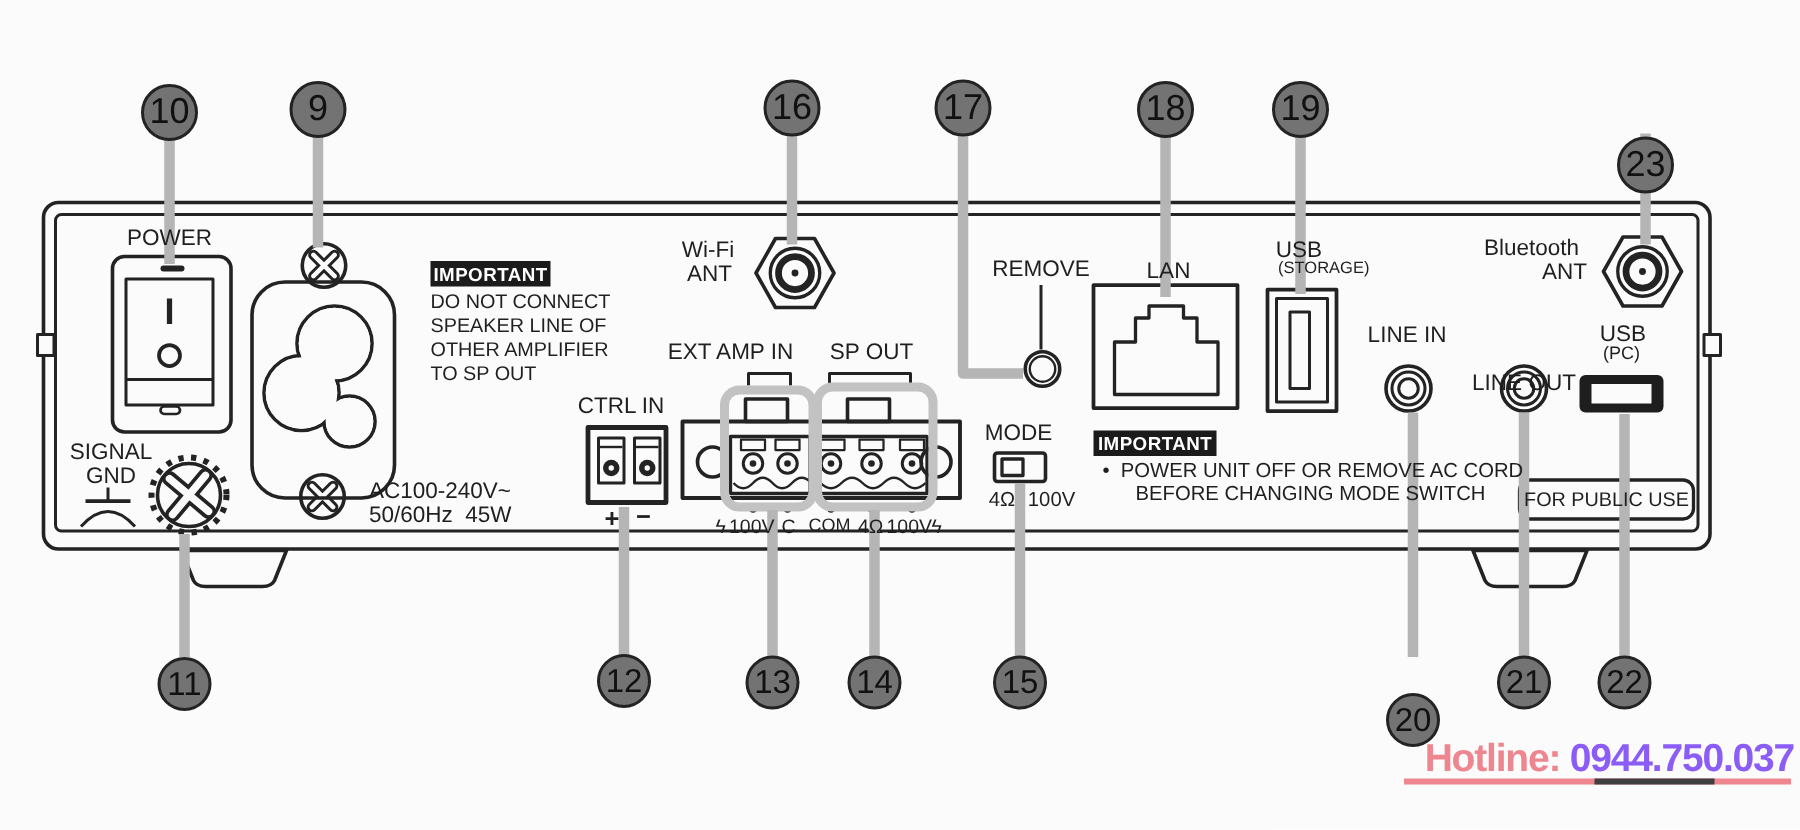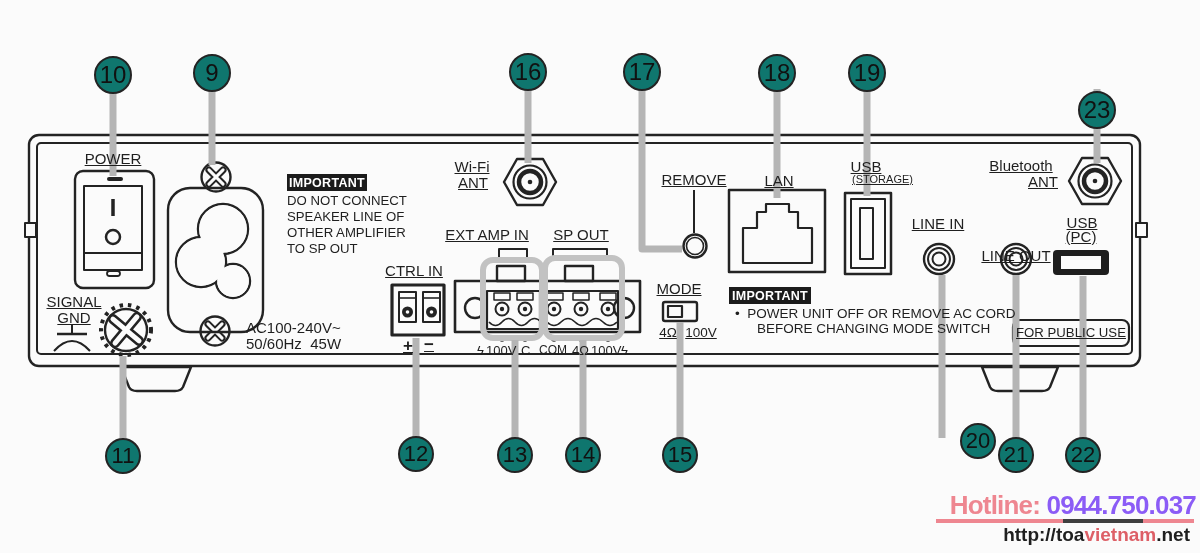--- a/index.html
+++ b/index.html
@@ -1,25 +1,25 @@
 <!DOCTYPE html>
 <html><head>
 <meta charset="utf-8">
 <style>
   html,body{margin:0;padding:0;background:#fff;}
   .stage{position:relative;width:1200px;height:553px;background:#fbfbfb;overflow:hidden;
          font-family:"Liberation Sans","DejaVu Sans",sans-serif;color:#1f1f1f;}
   svg.art{position:absolute;left:0;top:0;}
   .t{position:absolute;white-space:pre;line-height:1.08;font-size:15px;}
-  .ctr{transform:translateX(-50%);text-decoration:underline;}
+  .ctr{transform:translateX(-50%);}
   .sm{font-size:11px;}
   .badge{position:absolute;background:#1b1b1b;color:#ffffff;font-weight:bold;font-size:12.5px;
          display:flex;align-items:center;justify-content:center;letter-spacing:.3px;white-space:pre;}
   .para{font-size:13.2px;line-height:16px;}
-  .co{position:absolute;background:#0f766e;border:2.4px solid #232323;border-radius:50%;
+  .co{position:absolute;background:#737373;border:2.4px solid #232323;border-radius:50%;
       display:flex;align-items:center;justify-content:center;color:#111;box-sizing:border-box;}
   .co.big{width:38px;height:38px;font-size:24px;}
   .co.small{width:36px;height:36px;font-size:22px;}
   .wm-hot{position:absolute;right:4px;top:490px;font-size:26px;font-weight:bold;letter-spacing:-0.8px;white-space:pre;}
   .wm-url{position:absolute;right:10px;top:524px;font-size:19px;font-weight:bold;white-space:pre;}
   .bar{position:absolute;height:4px;}
 </style>
 </head>
 <body>
 
@@ -260,41 +260,40 @@
   <div class="t ctr sm" style="left:870px;top:174px;padding-left:25px;">(STORAGE)</div>
 
   <div class="badge" style="left:729px;top:287px;width:82px;height:17px;">IMPORTANT</div>
   <div class="t" style="left:757px;top:322px;font-size:13.5px;">BEFORE CHANGING MODE SWITCH</div>
   <div class="t" style="left:735px;top:307px;font-size:13.5px;">•  POWER UNIT OFF OR REMOVE AC CORD</div>
 
   <div class="t ctr" style="left:938px;top:216px;">LINE IN</div>
   <div class="t ctr" style="left:1016px;top:216px;margin-top:32px;">LINE OUT</div>
 
   <div class="t ctr" style="left:1082px;top:215px;">USB</div>
-  <div class="t ctr" style="left:1081px;top:229px;font-size:15px;">(PC)</div>
+  <div class="t ctr" style="left:1081px;top:229px;font-size:12px;">(PC)</div>
 
   <div class="t ctr" style="left:1021px;top:158px;">Bluetooth</div>
   <div class="t ctr" style="left:1043px;top:174px;">ANT</div>
 
   <div class="t ctr" style="left:1071px;top:326px;font-size:13.2px;">FOR PUBLIC USE</div>
 
   <div class="co big" style="left:94px;top:56px;">10</div>
   <div class="co big" style="left:193px;top:54px;">9</div>
   <div class="co big" style="left:509px;top:53px;">16</div>
   <div class="co big" style="left:623px;top:53px;">17</div>
   <div class="co big" style="left:758px;top:54px;">18</div>
   <div class="co big" style="left:848px;top:54px;">19</div>
   <div class="co big" style="left:1078px;top:52px;margin-top:39px;">23</div>
   <div class="co small" style="left:105px;top:438px;">11</div>
   <div class="co small" style="left:398px;top:436px;">12</div>
   <div class="co small" style="left:497px;top:437px;">13</div>
   <div class="co small" style="left:565px;top:437px;">14</div>
   <div class="co small" style="left:662px;top:437px;">15</div>
-  <div class="co small" style="left:924px;top:423px;margin-left:36px;">20</div>
+  <div class="co small" style="left:924px;top:462px;">20</div>
   <div class="co small" style="left:998px;top:437px;text-align:right;">21</div>
   <div class="co small" style="left:1065px;top:437px;">22</div>
 
   <div class="wm-hot"><span style="color: rgb(238, 134, 144);">Hotline: </span><span style="color: #8b5cf6;">0944.750.037</span></div>
   <div class="bar" style="left: 936px; top: 519px; width: 258px; background: rgb(238, 134, 144);"></div>
   <div class="bar" style="left: 1063px; top: 519px; width: 80px; background: rgb(63, 63, 63);"></div>
-  <div class="wm-url"><span>http://toa</span><span style="color: rgb(221, 95, 102);">vietnam</span><span>.net</span></div>
 
 </div>
 
 </body></html>

